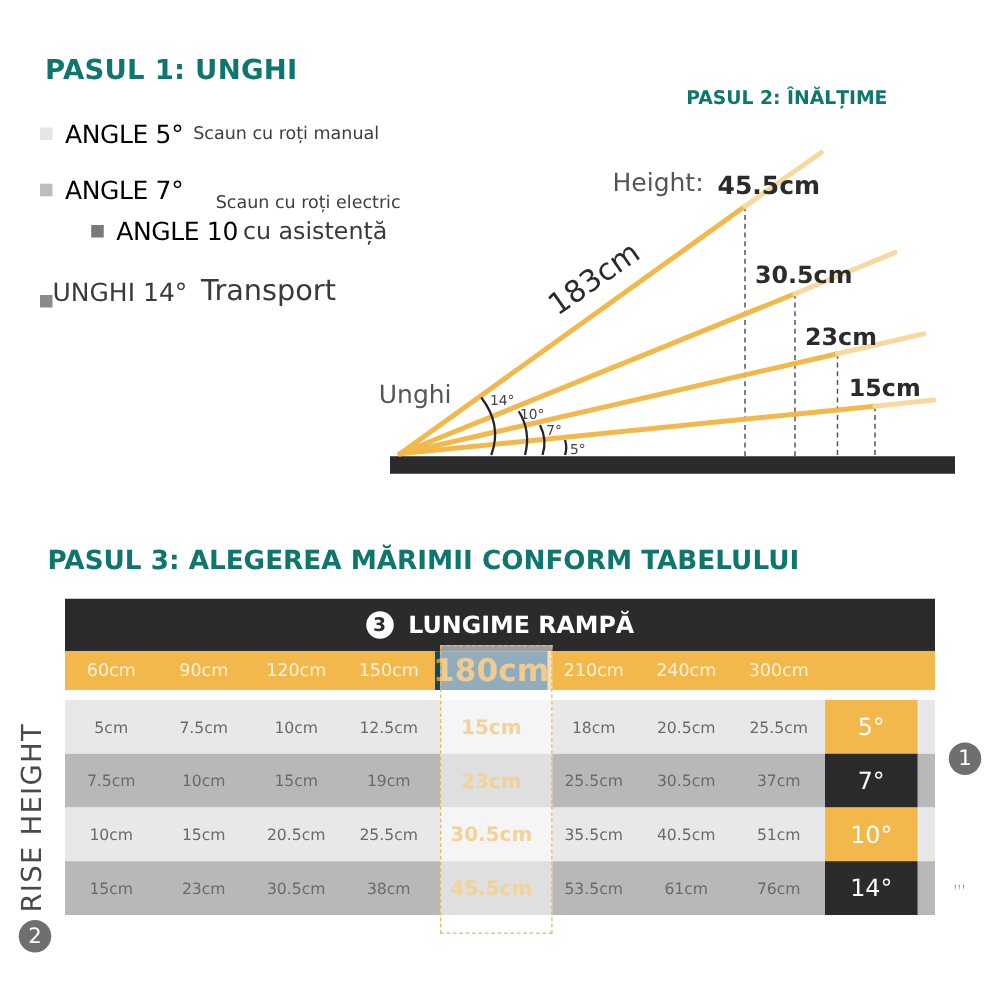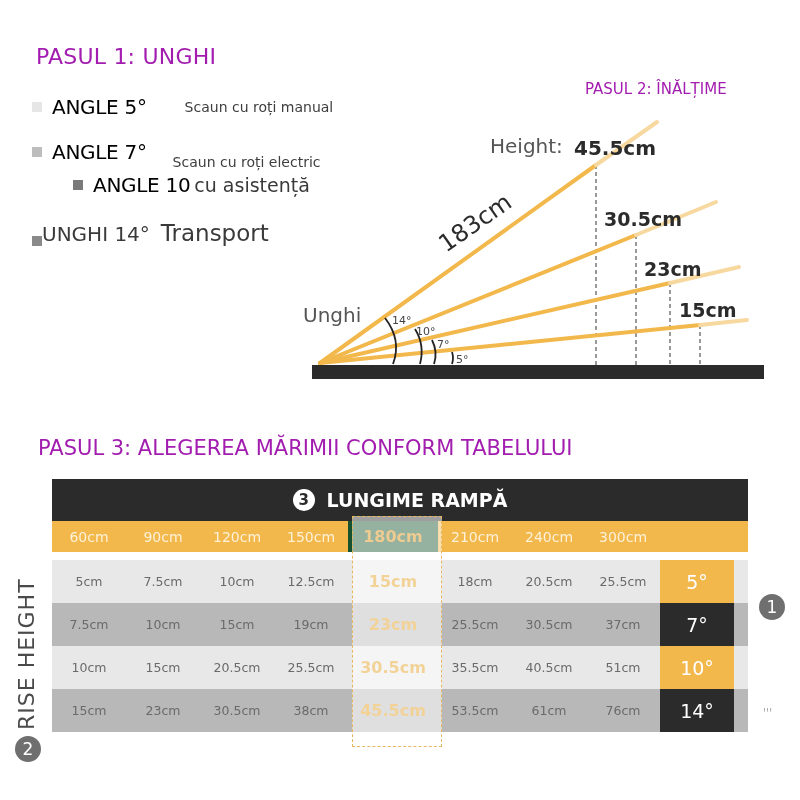--- a/index.html
+++ b/index.html
@@ -1,20 +1,20 @@
 <!DOCTYPE html>
 <html><head>
 <meta charset="utf-8">
 <style>
   * { box-sizing: border-box; margin: 0; padding: 0; }
   body { width: 800px; height: 800px; background: #ffffff; font-family: "DejaVu Sans", sans-serif; position: relative; overflow: hidden; color: #3a3a3a; }
   .abs { position: absolute; }
-  .step-title { color: #a21caf; font-weight: normal; font-family: "DejaVu Sans", sans-serif; }
+  .step-title { color: #0f766e; font-weight: bold; font-family: "DejaVu Sans", sans-serif; }
   #step1-title { left: 36px; top: 44px; font-size: 22px; letter-spacing: 0.2px; }
-  #step2-title { left: 549px; top: 80px; font-size: 15px; margin-left: 36px; }
+  #step2-title { left: 549px; top: 69px; font-size: 15px; }
   #step3-title { left: 38px; top: 436px; font-size: 21px; text-align: right; }
 
   .legend-row { position: absolute; display: flex; align-items: center; }
   .legend-swatch { width: 10px; height: 10px; margin-right: 10px; }
   .legend-big { font-family: "DejaVu Sans", sans-serif; font-size: 20px; color: #000000; font-weight: normal; letter-spacing: -0.3px; }
   .legend-small { font-size: 14px; color: #3e3e3e; }
   .legend-mid { font-size: 19px; color: #3a3a3a; }
 
   svg text { font-family: "DejaVu Sans", sans-serif; }
 
@@ -43,21 +43,21 @@
   #small-icons { left: 763px; top: 707px; font-size: 9px; color: #555; letter-spacing: 1px; }
 </style>
 </head>
 <body>
 
 <div id="step1-title" class="abs step-title">PASUL 1: UNGHI</div>
 
 <div class="legend-row" style="left:32px; top:95px;">
   <span class="legend-swatch" style="background:#e6e6e6"></span>
   <span class="legend-big">ANGLE 5°</span>
-  <span class="legend-small" style="margin-left:38px;">Scaun cu roți manual</span>
+  <span class="legend-small" style="margin-left:8px;">Scaun cu roți manual</span>
 </div>
 <div class="legend-row" style="left:32px; top:134px;">
   <span class="legend-swatch" style="background:#bdbdbd"></span>
   <span class="legend-big">ANGLE 7°</span>
   <span class="legend-small" style="margin-left:26px; margin-top:20px;">Scaun cu roți electric</span>
 </div>
 <div class="legend-row" style="left:32px; top:173px;padding-left:41px;">
   <span class="legend-swatch" style="background:#7a7a7a"></span>
   <span class="legend-big">ANGLE 10</span>
   <span class="legend-mid" style="margin-left:4px;">cu asistență</span>
@@ -121,21 +121,21 @@
 <div id="table" class="abs">
   <div class="tbl-header">
     <span class="num-circle">3</span>
     <span>LUNGIME RAMPĂ</span>
   </div>
   <div class="len-row">
     <div class="len-cell">60cm</div>
     <div class="len-cell">90cm</div>
     <div class="len-cell">120cm</div>
     <div class="len-cell">150cm</div>
-    <div class="len-cell" style="width:90px; color:#d98e0c; font-weight:bold; font-size:16px; background:#14532d;">180cm</div>
+    <div class="len-cell" style="width:90px; color:#d98e0c; font-weight:bold; font-size:25px; background:#0c4a6e;">180cm</div>
     <div class="len-cell">210cm</div>
     <div class="len-cell">240cm</div>
     <div class="len-cell">300cm</div>
     <div class="len-cell"></div>
   </div>
   <div class="gap"></div>
 
   <div class="data-row light">
     <div class="data-cell">5cm</div>
     <div class="data-cell">7.5cm</div>

